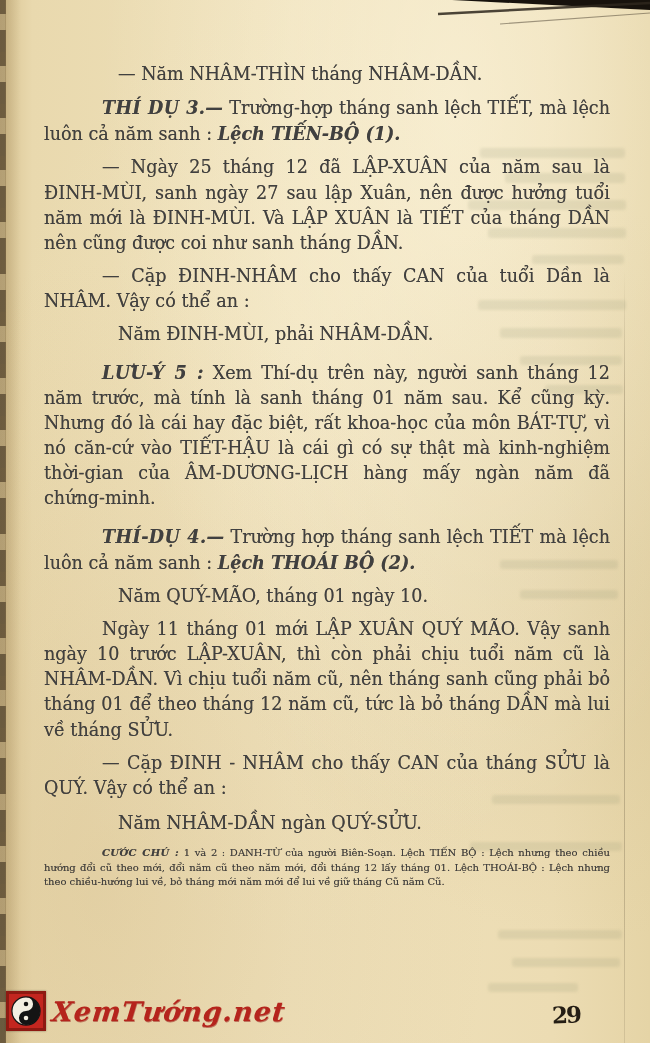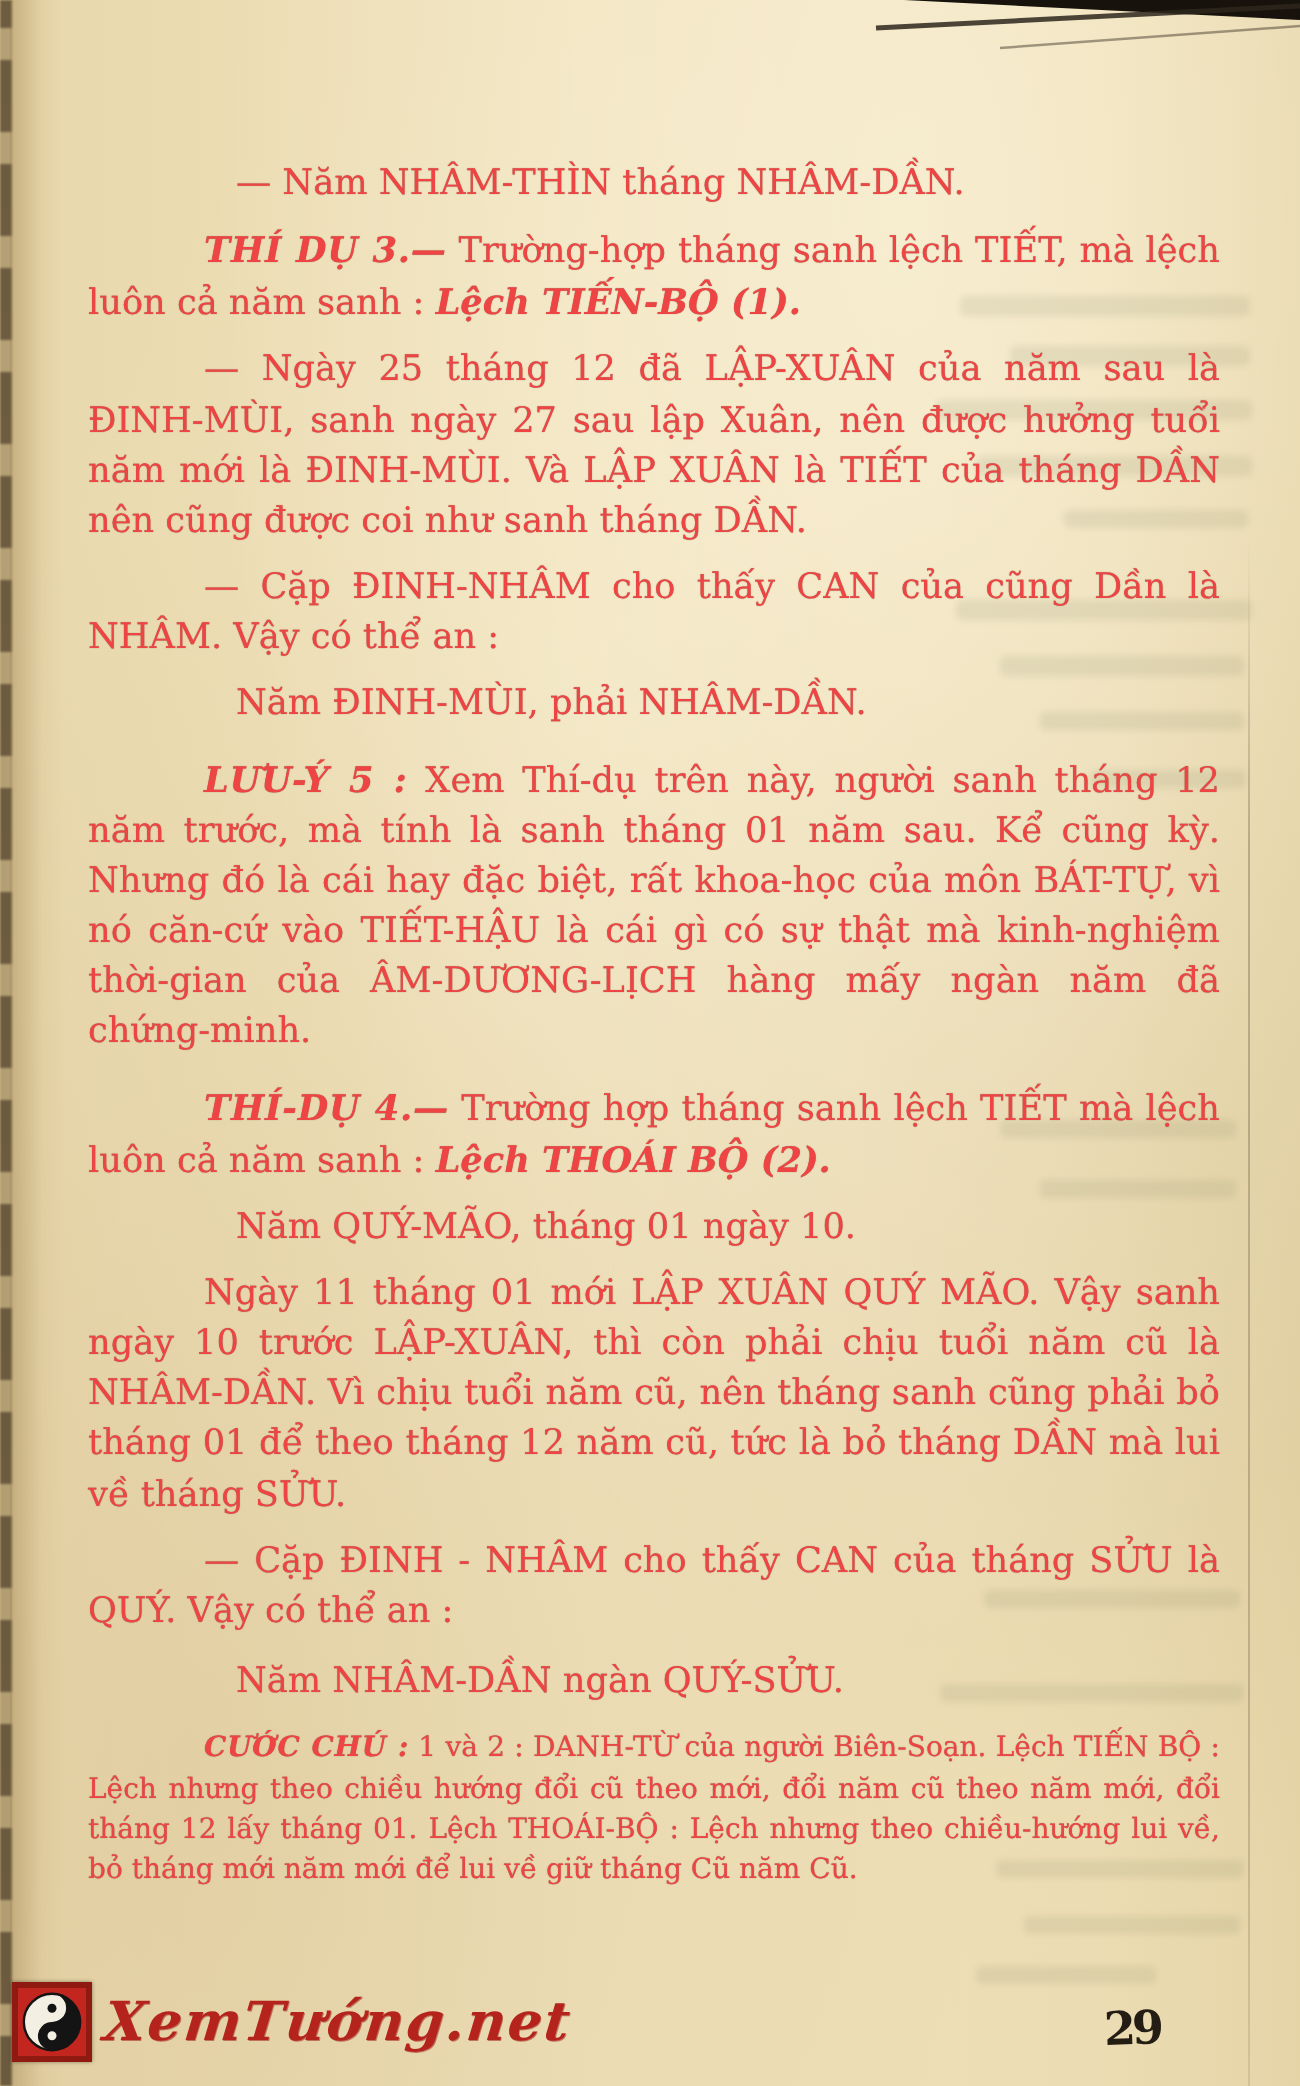--- a/index.html
+++ b/index.html
@@ -18,31 +18,31 @@
     background:repeating-linear-gradient(180deg,rgba(73,57,35,.75) 0 14px,rgba(110,90,58,.35) 14px 30px,rgba(60,46,28,.7) 30px 52px);
     filter:blur(.6px);}
   .left-edge-soft{position:absolute;left:5px;top:0;width:16px;height:100%;
     background:linear-gradient(90deg,rgba(140,115,70,.28),transparent);}
   .corner-svg{position:absolute;top:0;left:0;}
   .crease-right{position:absolute;left:624px;top:270px;width:1px;height:773px;
     background:linear-gradient(180deg,transparent,rgba(95,82,58,.35) 20%,rgba(95,82,58,.28) 80%,rgba(95,82,58,.15));}
   .ghosts span{position:absolute;display:block;background:rgba(128,136,98,.14);
     border-radius:3px;filter:blur(1.6px);}
   
-  .content{position:absolute;left:44px;top:80px;width:566px;color:#ef4444;
+  .content{position:absolute;left:44px;top:62px;width:566px;color:#404040;
     font-size:17.6px;line-height:1.43;text-align:justify;
     text-shadow:0 0 .5px rgba(58,44,26,.55);}
   .content p{margin:0 0 8px 0;}
   .ind1{text-indent:58px;}
   .ind2{text-indent:74px;}
   .mb12{margin-bottom:12px !important;}
   .mb10{margin-bottom:10px !important;}
   .lead{font-style:italic;letter-spacing:.4px;font-weight:bold;}
   .emph{font-style:italic;font-weight:bold;margin-top:48px;}
-  .footnote{font-size:14px;line-height:1.45;}
+  .footnote{font-size:10px;line-height:1.45;}
   
   .watermark{position:absolute;left:6px;top:991px;display:flex;align-items:center;gap:6px;}
   .wm-box{width:40px;height:40px;background:#c3261f;border:3px solid #8e1a12;
     box-sizing:border-box;display:flex;align-items:center;justify-content:center;
     box-shadow:0 0 2px rgba(0,0,0,.4);}
   .wm-text{color:#b5241c;font-size:27px;font-weight:bold;font-style:italic;
     letter-spacing:1px;transform:skewX(-6deg);
     text-shadow:.5px .5px 0 rgba(150,20,15,.5);}
   .pageno{position:absolute;left:552px;top:1001px;font-size:23px;font-weight:bold;
     color:#241d14;letter-spacing:-2px;transform:rotate(-2deg);}
@@ -79,21 +79,21 @@
 </div>
 
 <div class="content">
   <p class="ind2">— Năm NHÂM-THÌN tháng NHÂM-DẦN.</p>
 
   <p class="ind1"><span class="lead">THÍ DỤ 3.—</span><span> Trường-hợp tháng sanh lệch TIẾT, mà lệch luôn cả năm sanh : </span><span class="emph">Lệch TIẾN-BỘ (1).</span></p>
 
 
   <p class="ind1">— Ngày 25 tháng 12 đã LẬP-XUÂN của năm sau là ĐINH-MÙI, sanh ngày 27 sau lập Xuân, nên được hưởng tuổi năm mới là ĐINH-MÙI. Và LẬP XUÂN là TIẾT của tháng DẦN nên cũng được coi như sanh tháng DẦN.</p>
 
-  <p class="ind1">— Cặp ĐINH-NHÂM cho thấy CAN của cũng Dần là NHÂM. Vậy có thể an :</p>
+  <p class="ind1">— Cặp ĐINH-NHÂM cho thấy CAN của tuổi Dần là NHÂM. Vậy có thể an :</p>
 
   <p class="ind2 mb12">Năm ĐINH-MÙI, phải NHÂM-DẦN.</p>
 
   <p class="ind1 mb12"><span class="lead">LƯU-Ý 5 :</span><span> Xem Thí-dụ trên này, người sanh tháng 12 năm trước, mà tính là sanh tháng 01 năm sau. Kể cũng kỳ. Nhưng đó là cái hay đặc biệt, rất khoa-học của môn BÁT-TỰ, vì nó căn-cứ vào TIẾT-HẬU là cái gì có sự thật mà kinh-nghiệm thời-gian của ÂM-DƯƠNG-LỊCH hàng mấy ngàn năm đã chứng-minh.</span></p>
 
   <p class="ind1"><span class="lead">THÍ-DỤ 4.—</span><span> Trường hợp tháng sanh lệch TIẾT mà lệch luôn cả năm sanh : </span><span class="emph">Lệch THOÁI BỘ (2).</span></p>
 
   <p class="ind2">Năm QUÝ-MÃO, tháng 01 ngày 10.</p>
 
   <p class="ind1">Ngày 11 tháng 01 mới LẬP XUÂN QUÝ MÃO. Vậy sanh ngày 10 trước LẬP-XUÂN, thì còn phải chịu tuổi năm cũ là NHÂM-DẦN. Vì chịu tuổi năm cũ, nên tháng sanh cũng phải bỏ tháng 01 để theo tháng 12 năm cũ, tức là bỏ tháng DẦN mà lui về tháng SỬU.</p>

